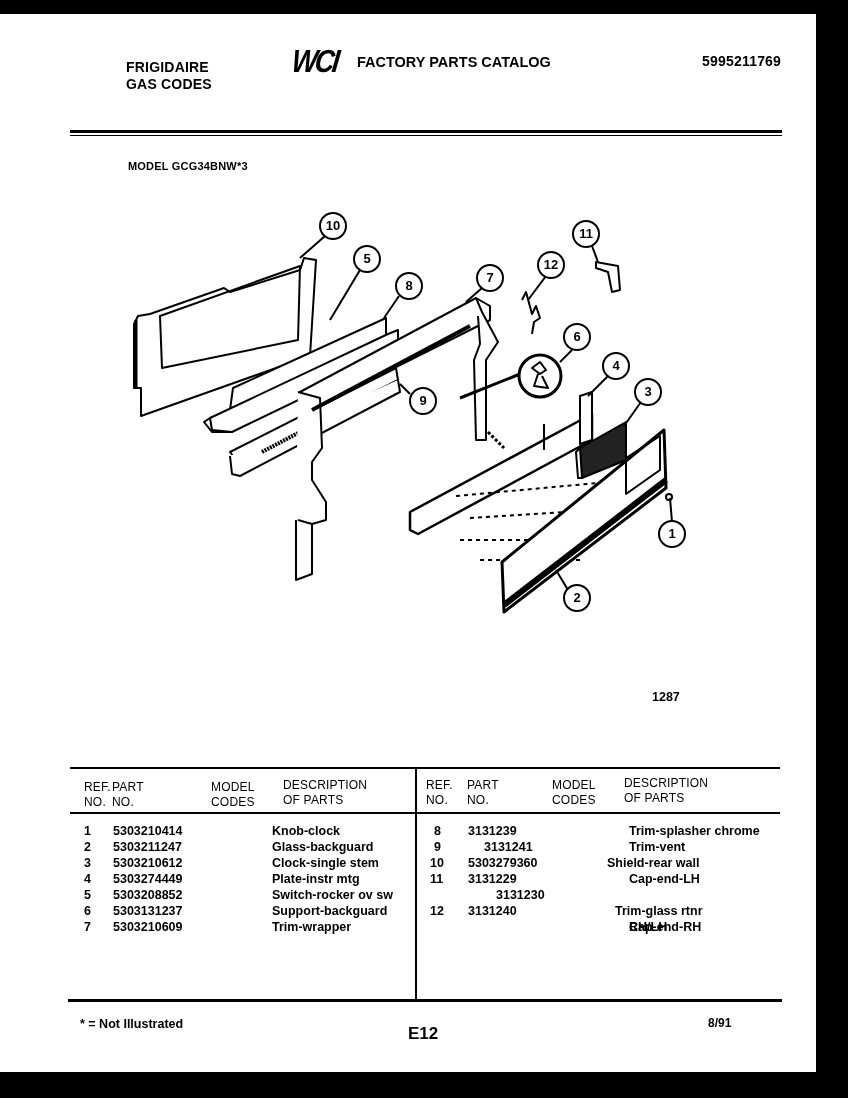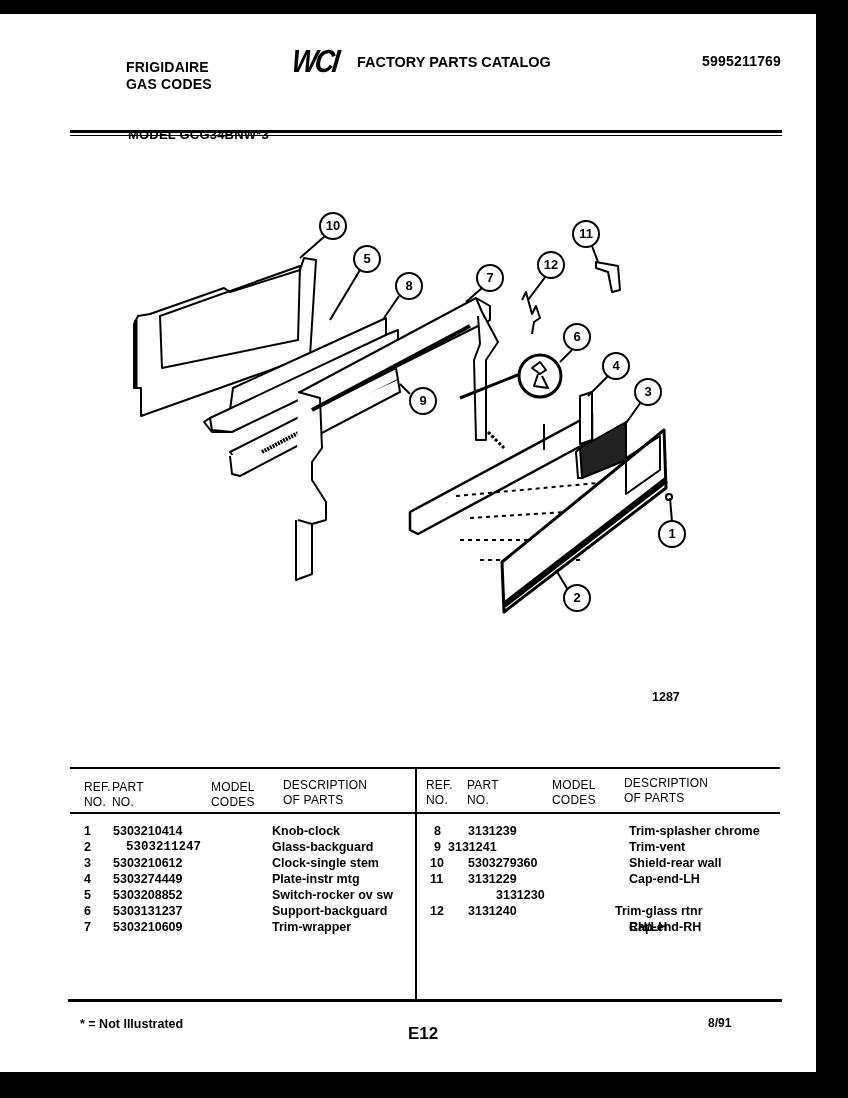--- a/index.html
+++ b/index.html
@@ -24,21 +24,21 @@
 <div class="page"></div>
 
 <div class="abs hdr" style="left:80px;top:59px;">FRIGIDAIRE</div>
 <div class="abs hdr" style="left:80px;top:76px;">GAS CODES</div>
 <div class="abs logo" style="left:292px;top:45px;">WCI</div>
 <div class="abs title" style="left:357px;top:54px;">FACTORY PARTS CATALOG</div>
 <div class="abs hdr" style="left:656px;top:53px;">5995211769</div>
 
 <div class="rule-thick" style="left:70px;top:130px;width:712px;height:3px;"></div>
 <div class="rule-thick" style="left:70px;top:135px;width:712px;height:1px;"></div>
-<div class="abs hdr" style="left:82px;top:126px;font-size:13px;text-align:right;">MODEL GCG34BNW*3</div>
+<div class="abs hdr" style="left:82px;top:158px;font-size:11px;text-align:right;">MODEL GCG34BNW*3</div>
 
 <svg width="848" height="1098" viewBox="0 0 848 1098">
   <g fill="none" stroke="#000" stroke-width="2" stroke-linejoin="round">
 
     <g>
       <path d="M134,324 L134,388 L141,388 L141,416 L310,356 L316,260 L304,258 L300,270 L230,292 L224,288 L150,314 L138,316 Z" fill="#fff"></path>
       <path d="M160,316 L300,266 L298,340 L162,368 Z"></path>
       <path d="M136,320 L136,388" stroke-width="3"></path>
     </g>
 
@@ -161,21 +161,21 @@
 <div class="abs th" style="left:552px;top:778px;"><span>MODEL</span><br><span>CODES</span></div>
 <div class="abs th" style="left:624px;top:776px;"><span>DESCRIPTION</span><br><span>OF PARTS</span></div>
 
 <div class="row" style="left:0;top:823px;">
   <span class="cell" style="left:84px;">1</span>
   <span class="cell" style="left:113px;">5303210414</span>
   <span class="cell" style="left:272px;">Knob-clock</span>
 </div>
 <div class="row" style="left:0;top:839px;">
   <span class="cell" style="left:84px;">2</span>
-  <span class="cell" style="left:126px;font-family:Liberation Mono, monospace;">5303211247</span>
+  <span class="cell" style="left:113px;">5303211247</span>
   <span class="cell" style="left:272px;">Glass-backguard</span>
 </div>
 <div class="row" style="left:0;top:855px;">
   <span class="cell" style="left:84px;">3</span>
   <span class="cell" style="left:113px;">5303210612</span>
   <span class="cell" style="left:272px;">Clock-single stem</span>
 </div>
 <div class="row" style="left:0;top:871px;">
   <span class="cell" style="left:84px;">4</span>
   <span class="cell" style="left:113px;">5303274449</span>
@@ -197,27 +197,27 @@
   <span class="cell" style="left:272px;">Trim-wrapper</span>
 </div>
 
 <div class="row" style="left:0;top:823px;">
   <span class="cell" style="left:434px;">8</span>
   <span class="cell" style="left:468px;">3131239</span>
   <span class="cell" style="left:629px;">Trim-splasher chrome</span>
 </div>
 <div class="row" style="left:0;top:839px;">
   <span class="cell" style="left:434px;">9</span>
-  <span class="cell" style="left:448px;text-align:center;">3131241</span>
+  <span class="cell" style="left:484px;text-align:center;">3131241</span>
   <span class="cell" style="left:629px;">Trim-vent</span>
 </div>
 <div class="row" style="left:0;top:855px;">
   <span class="cell" style="left:430px;">10</span>
   <span class="cell" style="left:468px;">5303279360</span>
-  <span class="cell" style="left:629px;text-align:center;">Shield-rear wall</span>
+  <span class="cell" style="left:607px;text-align:center;">Shield-rear wall</span>
 </div>
 <div class="row" style="left:0;top:871px;">
   <span class="cell" style="left:430px;">11</span>
   <span class="cell" style="left:468px;">3131229</span>
   <span class="cell" style="left:629px;">Cap-end-LH</span>
 </div>
 <div class="row" style="left:0;top:887px;">
   <span class="cell" style="left:430px;"></span>
   <span class="cell" style="left:496px;">3131230</span>
   <span class="cell" style="left:629px;margin-top:32px;">Cap-end-RH</span>

